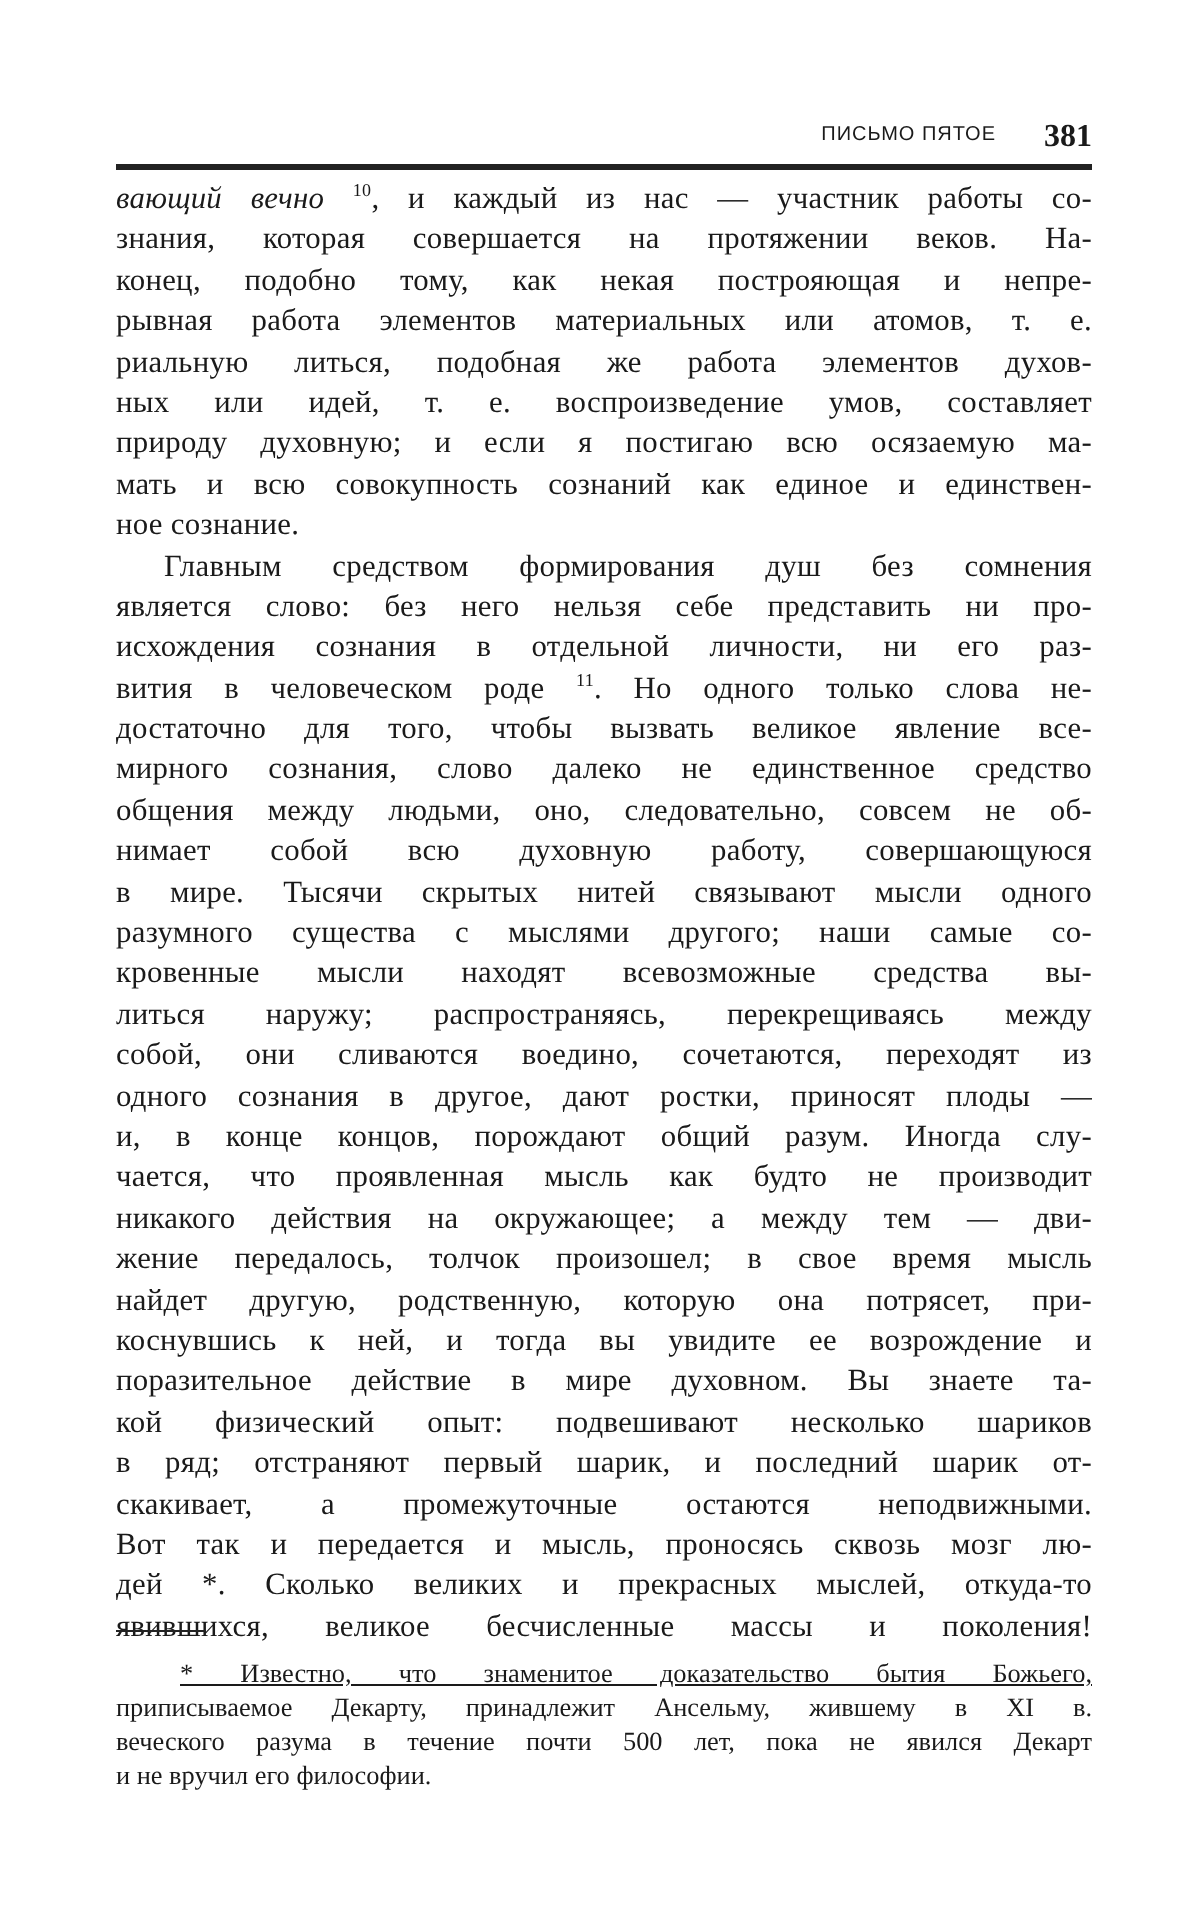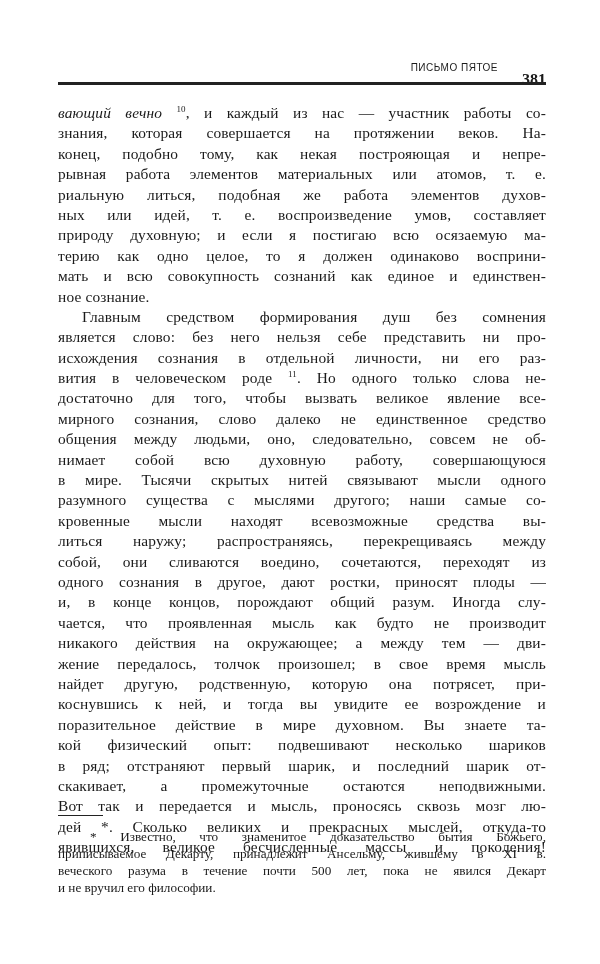--- a/index.html
+++ b/index.html
@@ -1,50 +1,49 @@
 <!DOCTYPE html>
 <html><head>
 <meta charset="utf-8">
 <style>
   html,body{margin:0;padding:0;background:#fff;}
   body{width:600px;height:964px;position:relative;overflow:hidden;font-family:"DejaVu Serif",serif;color:#1a1a1a;}
   .header{position:absolute;left:58px;top:56px;width:488px;height:26px;}
   .header .title{position:absolute;right:48px;top:6px;font-family:"Liberation Sans",sans-serif;font-weight:normal;font-size:10px;letter-spacing:0.5px;}
-  .header .pagenum{position:absolute;right:0;top:15px;font-family:"Liberation Serif",serif;font-weight:bold;font-size:16px;}
+  .header .pagenum{position:absolute;right:0;top:4px;font-family:"Liberation Serif",serif;font-weight:bold;font-size:16px;}
   .rule{position:absolute;left:58px;top:82px;width:488px;height:3px;background:#222;}
-  .body{position:absolute;left:58px;top:103px;width:488px;}
+  .body{position:absolute;left:58px;top:90px;width:488px;}
   .line{height:20.4px;line-height:20.4px;font-size:15.4px;white-space:nowrap;text-align:justify;text-align-last:justify;font-family:"Liberation Serif",serif;letter-spacing:0.15px;}
   .line.last{text-align-last:left;}
   .line.indent{padding-left:24px;}
   .it{font-style:italic;}
   sup{font-size:9px;line-height:0;}
   .fn-rule{position:absolute;left:58px;top:815px;width:45px;height:1px;background:#222;}
   .footnotes{position:absolute;left:58px;top:828px;width:488px;}
   .fline{height:17px;line-height:17px;font-size:13.2px;white-space:nowrap;text-align:justify;text-align-last:justify;font-family:"Liberation Serif",serif;}
-  .fline.indent{padding-left:32px;}
+  .fline.indent{padding-left:32px;text-decoration:underline;}
   .fline.last{text-align-last:left;}
 </style>
 </head>
 <body>
 
 <div class="header">
   <span class="title">ПИСЬМО ПЯТОЕ</span>
   <span class="pagenum">381</span>
 </div>
 <div class="rule"></div>
 
 <div class="body">
   <div class="line"><span class="it">вающий вечно</span> <sup>10</sup><span>, и каждый  из нас — участник работы со-</span></div>
   <div class="line">знания, которая совершается на протяжении веков. На-</div>
   <div class="line">конец, подобно тому, как некая построяющая и непре-</div>
   <div class="line">рывная работа элементов материальных или атомов, т. е.</div>
   <div class="line">риальную литься, подобная же работа элементов духов-</div>
   <div class="line">ных или идей, т. е. воспроизведение умов, составляет</div>
   <div class="line">природу духовную; и если я постигаю всю осязаемую ма-</div>
-  <div class="line">терию как одно целое, то я должен одинаково восприни-</div>
   <div class="line">мать и всю совокупность сознаний как единое и единствен-</div>
   <div class="line last">ное сознание.</div>
 
   <div class="line indent">Главным средством формирования душ без сомнения</div>
   <div class="line">является слово: без него нельзя себе представить ни про-</div>
   <div class="line">исхождения сознания в отдельной личности, ни его раз-</div>
   <div class="line"><span>вития в человеческом роде</span> <sup>11</sup><span>. Но одного только слова не-</span></div>
   <div class="line">достаточно для того, чтобы вызвать великое явление все-</div>
   <div class="line">мирного сознания, слово далеко не единственное средство</div>
   <div class="line">общения между людьми, оно, следовательно, совсем не об-</div>

